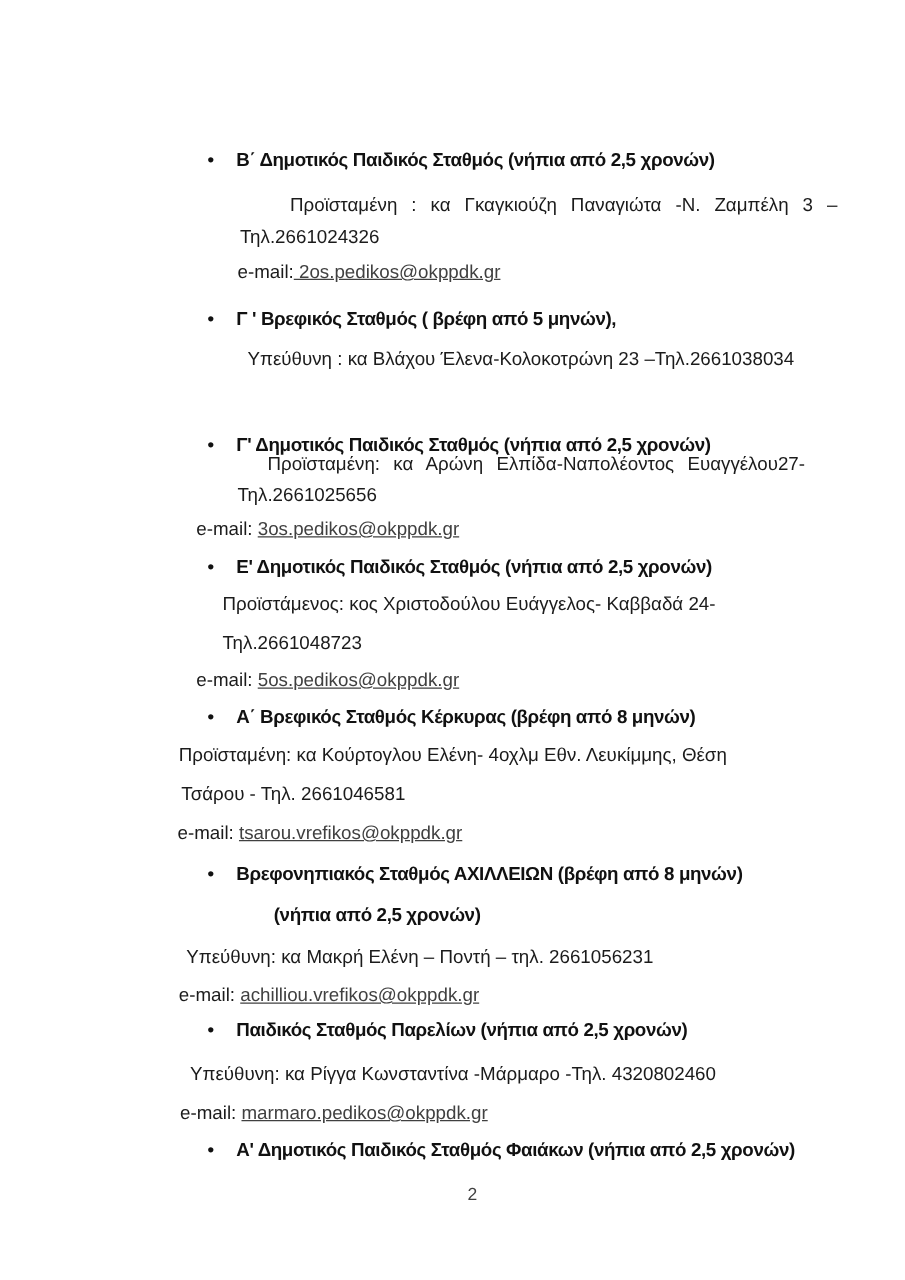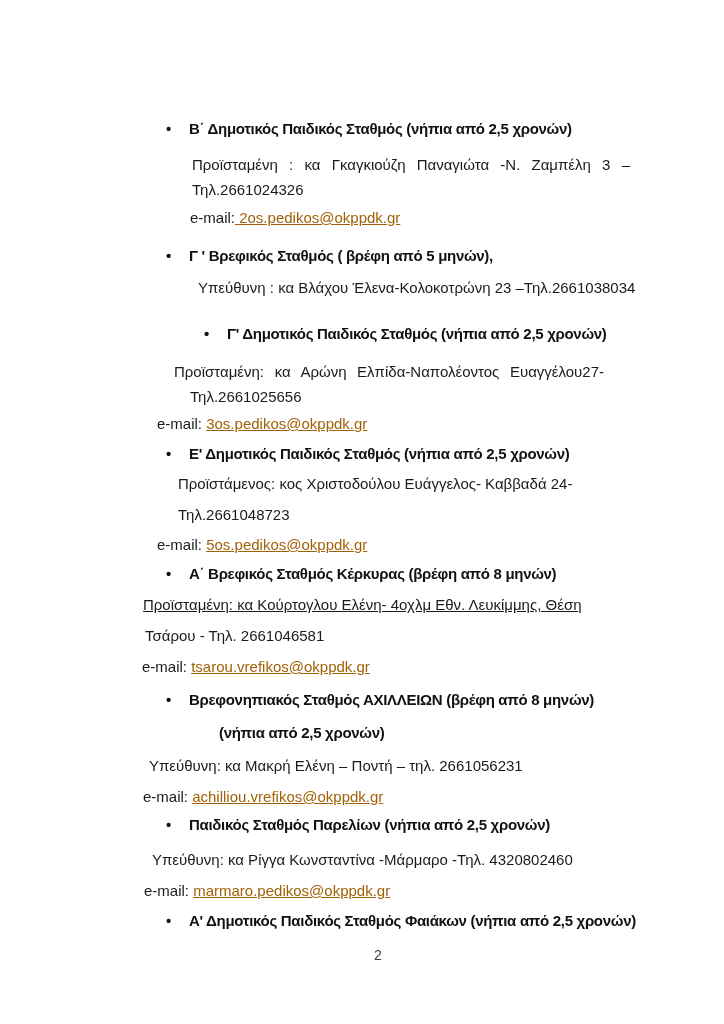--- a/index.html
+++ b/index.html
@@ -33,24 +33,25 @@
   }
   .bullet {
     display: inline-block;
     width: 23px;
     font-weight: 700;
   }
   .just {
     white-space: normal;
     text-align: justify;
     text-align-last: justify;
+    margin-left: 40px;
     -moz-text-align-last: justify;
   }
   a.email {
-    color: #a16207;
+    color: #404040;
     cursor: pointer;
   }
   .pageno {
     position: absolute;
     top: 947px;
     left: 135px;
     width: 486px;
     text-align: center;
     font-size: 14px;
     color: #404040;
@@ -59,32 +60,32 @@
   
   .e1h  { top: 118px; left: 166px; }
   .e1p1 { top: 154px; left: 192px; width: 438px; }
   .e1p2 { top: 179px; left: 192px; }
   .e1m  { top: 207px; left: 190px; }
   
   .e2h  { top: 245px; left: 166px; }
   .e2p1 { top: 277px; left: 198px; }
   .e2m  { top: 308px; left: 157px; }
   
-  .e3h  { top: 323px; left: 166px; margin-left: 38px; }
+  .e3h  { top: 346px; left: 166px; }
   .e3p1 { top: 361px; left: 174px; width: 430px; }
   .e3p2 { top: 386px; left: 190px; }
   .e3m  { top: 413px; left: 157px; }
   
   .e4h  { top: 443px; left: 166px; }
   .e4p1 { top: 473px; left: 178px; }
   .e4p2 { top: 504px; left: 178px; }
   .e4m  { top: 534px; left: 157px; }
   
   .e5h  { top: 563px; left: 166px; }
-  .e5p1 { top: 594px; left: 143px; text-decoration: underline; }
+  .e5p1 { top: 594px; left: 143px; }
   .e5p2 { top: 625px; left: 145px; }
   .e5m  { top: 656px; left: 142px; }
   
   .e6h  { top: 689px; left: 166px; }
   .e6h2 { top: 722px; left: 219px; }
   .e6p1 { top: 755px; left: 149px; }
   .e6m  { top: 786px; left: 143px; }
   
   .e7h  { top: 814px; left: 166px; }
   .e7p1 { top: 849px; left: 152px; }

